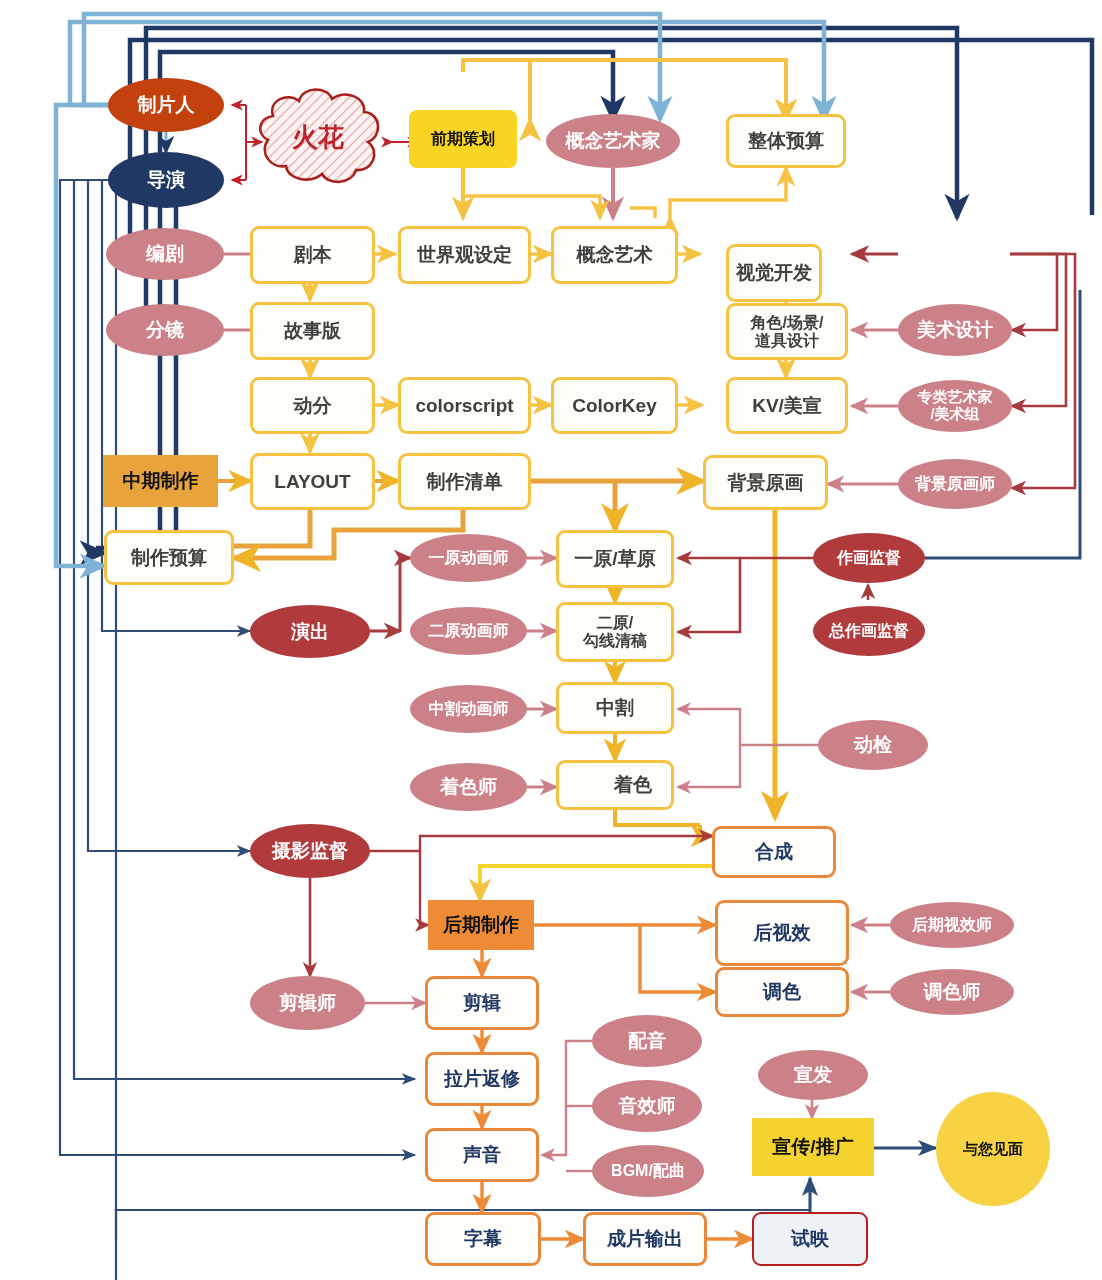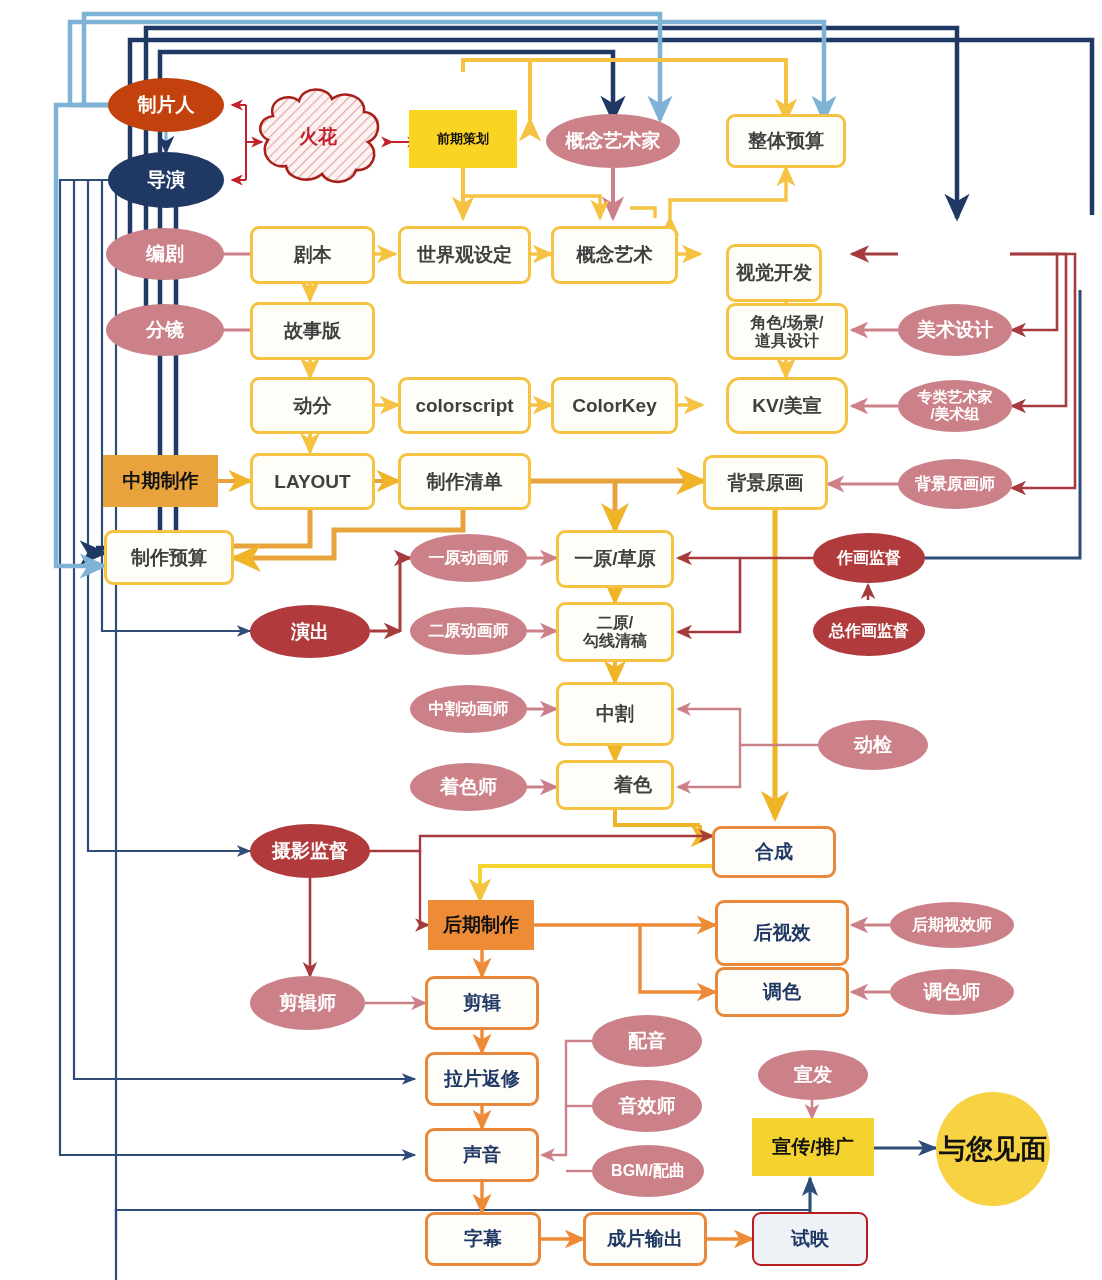--- a/index.html
+++ b/index.html
@@ -9,40 +9,40 @@
   svg#edges{position:absolute;left:0;top:0;width:1102px;height:1280px;}
   .node{position:absolute;display:flex;align-items:center;justify-content:center;
         text-align:center;box-sizing:border-box;line-height:1.12;}
   
   .box{background:#fffdf8;border:3px solid #F5C242;border-radius:9px;
        color:#404040;font-weight:bold;font-size:19px;}
   
   .boxo{background:#fffdfa;border:3px solid #E8883A;border-radius:9px;
         color:#1F3864;font-weight:bold;font-size:19px;}
   
-  .stageA{background:#F9D423;color:#111;font-weight:bold;font-size:13px;border:none;border-radius:0;}
+  .stageA{background:#F9D423;color:#111;font-weight:bold;font-size:16px;border:none;border-radius:8px;}
   .stageB{background:#E8A33D;color:#111;font-weight:bold;font-size:19px;border:none;border-radius:0;}
   .stageC{background:#EE8B37;color:#111;font-weight:bold;font-size:19px;border:none;border-radius:0;}
   .stageD{background:#F5D32E;color:#111;font-weight:bold;font-size:19px;border:none;border-radius:0;}
   
   .boxg{background:#eef2f7;border:2px solid #b91c1c;border-radius:9px;
         color:#1F3864;font-weight:bold;font-size:19px;}
   
   .ell{border-radius:50%;color:#ffffff;font-weight:bold;font-size:19px;}
   .ell-lblue{background:#c2410c;}
   .ell-navy{background:#1F3864;}
   .ell-rose{background:#CC8189;}
   .ell-dred{background:#B03A3C;}
-  .circleY{background:#F7D344;border-radius:50%;color:#111;font-weight:bold;font-size:27px;}
+  .circleY{background:#F7D344;border-radius:50%;color:#111;font-weight:bold;font-size:15px;}
   .small{font-size:16px;}
   .smaller{font-size:15px;}
   .cloudwrap{position:absolute;}
   .cloudtxt{position:absolute;left:0;top:0;width:100%;height:100%;
             display:flex;align-items:center;justify-content:center;
-            color:#C0212B;font-weight:bold;font-size:19px;}
+            color:#C0212B;font-weight:bold;font-size:26px;}
 </style>
 </head>
 <body>
 
 <div id="stage">
 
   <svg id="edges" viewBox="0 0 1102 1280">
     <defs>
       <marker id="aY" markerWidth="7" markerHeight="7" refX="5.4" refY="3.2" orient="auto">
         <path d="M0,0.4 L6.2,3.2 L0,6 L1.7,3.2 Z" fill="#F5C242"></path>
@@ -225,21 +225,21 @@
   <div class="node box" style="left:250px;top:302px;width:125px;height:58px;">故事版</div>
   <div class="node box small" style="left:726px;top:303px;width:122px;height:57px;flex-direction:column;">
     <span>角色/场景/</span>
     <span>道具设计</span>
   </div>
   <div class="node ell ell-rose" style="left:898px;top:304px;width:114px;height:52px;">美术设计</div>
 
   <div class="node box" style="left:250px;top:377px;width:125px;height:57px;">动分</div>
   <div class="node box" style="left:398px;top:377px;width:133px;height:57px;">colorscript</div>
   <div class="node box" style="left:551px;top:377px;width:127px;height:57px;">ColorKey</div>
-  <div class="node box" style="left:726px;top:377px;width:122px;height:57px;border-radius:14px;">KV/美宣</div>
+  <div class="node box" style="left:726px;top:377px;width:122px;height:57px;">KV/美宣</div>
   <div class="node ell ell-rose smaller" style="left:898px;top:380px;width:114px;height:52px;flex-direction:column;">
     <span>专类艺术家</span>
     <span>/美术组</span>
   </div>
 
   <div class="node stageB" style="left:103px;top:455px;width:115px;height:52px;">中期制作</div>
   <div class="node box" style="left:250px;top:453px;width:125px;height:57px;">LAYOUT</div>
   <div class="node box" style="left:398px;top:453px;width:133px;height:57px;">制作清单</div>
   <div class="node box" style="left:703px;top:455px;width:125px;height:55px;">背景原画</div>
   <div class="node ell ell-rose small" style="left:898px;top:459px;width:114px;height:50px;">背景原画师</div>
@@ -251,21 +251,21 @@
 
   <div class="node ell ell-dred" style="left:250px;top:605px;width:120px;height:53px;">演出</div>
   <div class="node ell ell-rose small" style="left:410px;top:607px;width:117px;height:48px;">二原动画师</div>
   <div class="node box small" style="left:556px;top:602px;width:118px;height:60px;flex-direction:column;">
     <span>二原/</span>
     <span>勾线清稿</span>
   </div>
   <div class="node ell ell-dred small" style="left:813px;top:606px;width:112px;height:50px;">总作画监督</div>
 
   <div class="node ell ell-rose small" style="left:410px;top:685px;width:117px;height:48px;">中割动画师</div>
-  <div class="node box" style="left:556px;top:682px;width:118px;height:64px;">中割</div>
+  <div class="node box" style="left:556px;top:682px;width:118px;height:52px;">中割</div>
   <div class="node ell ell-rose" style="left:818px;top:720px;width:110px;height:50px;">动检</div>
 
   <div class="node ell ell-rose" style="left:410px;top:763px;width:117px;height:48px;">着色师</div>
   <div class="node box" style="left:556px;top:760px;width:118px;height:50px;padding-left:36px;">着色</div>
 
   <div class="node ell ell-dred" style="left:250px;top:824px;width:120px;height:54px;">摄影监督</div>
   <div class="node boxo" style="left:712px;top:826px;width:124px;height:52px;">合成</div>
 
   <div class="node stageC" style="left:428px;top:900px;width:106px;height:50px;">后期制作</div>
   <div class="node boxo" style="left:715px;top:900px;width:134px;height:66px;">后视效</div>

